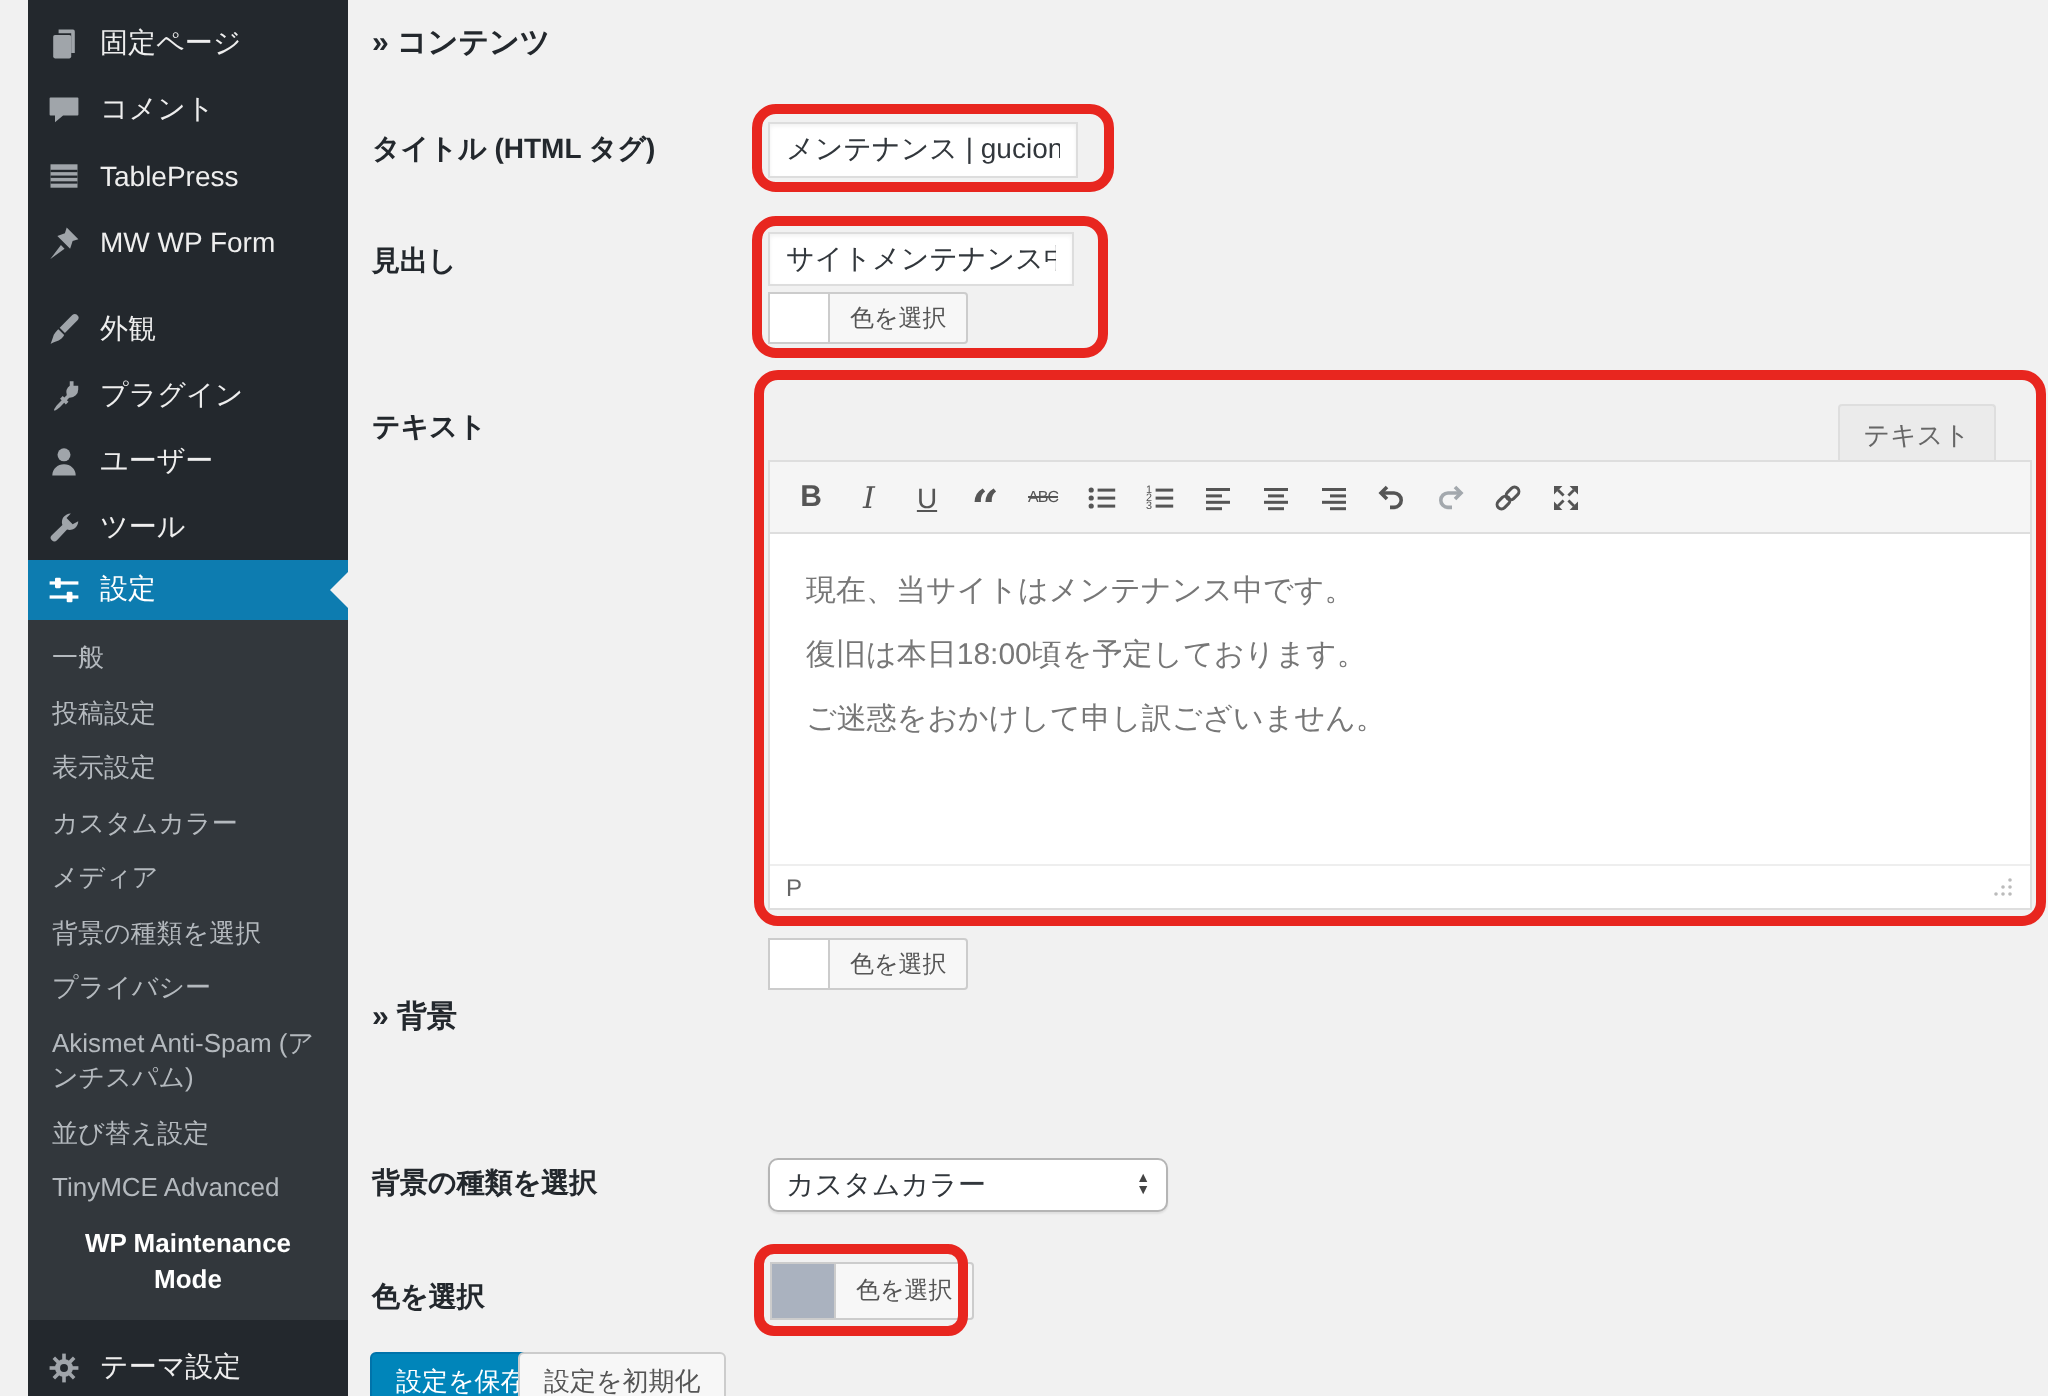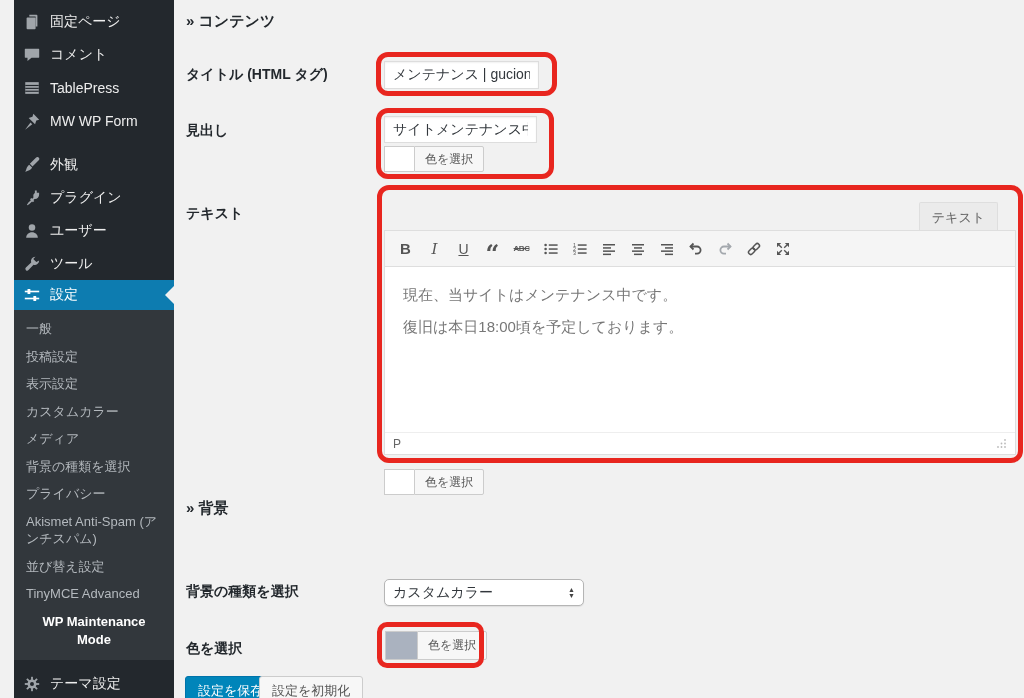--- a/index.html
+++ b/index.html
@@ -46,21 +46,21 @@
   #mce-toolbar { height:36px; background:#f5f5f5; border-bottom:1px solid #dedede; display:flex; align-items:center;
     padding:0 7px; gap:2px; }
   .mce-btn { width:27px; height:26px; display:flex; align-items:center; justify-content:center; background:none;
     border:none; color:#555; cursor:pointer; font-family:inherit; }
   .mce-btn svg { display:block; }
   .glyph-b { font-weight:bold; font-size:15px; }
   .glyph-i { font-family:"DejaVu Serif","Liberation Serif",serif; font-style:italic; font-size:15px; }
   .glyph-u { font-size:14px; text-decoration:underline; }
   .glyph-q { font-family:"DejaVu Serif","Liberation Serif",serif; font-weight:bold; font-size:24px; line-height:10px;
     position:relative; top:5px; }
-  .glyph-s { font-size:8px; letter-spacing:-0.5px; text-decoration:line-through; font-weight:bold; }
+  .glyph-s { font-size:8px; letter-spacing:-0.5px; text-decoration:line-through; font-weight:normal; }
   .mce-btn.lighter { color:#a3a8ad; }
   #mce-content { flex:1; padding:6px 18px; overflow:hidden; cursor:text; }
   #mce-content p { font-size:15px; color:#777; margin:13px 0; }
   #mce-status { height:22px; border-top:1px solid #eee; background:#fff; display:flex; align-items:center;
     justify-content:space-between; padding:0 8px; font-size:12px; color:#666; }
   #resize-grip { color:#bbb; cursor:nwse-resize; }
 
   
   #bg-type-select { position:absolute; left:224px; top:579px; width:200px; height:27px; background:#fff;
     border:1px solid #b5b5b5; border-radius:5px; display:flex; align-items:center; padding:0 8px; font-size:14px;
@@ -332,20 +332,21 @@
                   <line x1="12" y1="4" x2="9.2" y2="6.8"></line>
                   <line x1="4" y1="12" x2="6.8" y2="9.2"></line>
                   <line x1="12" y1="12" x2="9.2" y2="9.2"></line>
                 </g>
               </svg>
           </button>
         </div>
         <div id="mce-content">
           <p>現在、当サイトはメンテナンス中です。</p>
           <p>復旧は本日18:00頃を予定しております。</p>
+          <p>ご迷惑をおかけして申し訳ございません。</p>
         </div>
         <div id="mce-status">
           <span>P</span>
           <span id="resize-grip">
             <svg viewBox="0 0 10 10" width="10" height="10">
                 <g fill="currentColor">
                   <circle cx="8" cy="2" r="0.9"></circle>
                   <circle cx="8" cy="5.5" r="0.9"></circle>
                   <circle cx="4.5" cy="5.5" r="0.9"></circle>
                   <circle cx="8" cy="9" r="0.9"></circle>

